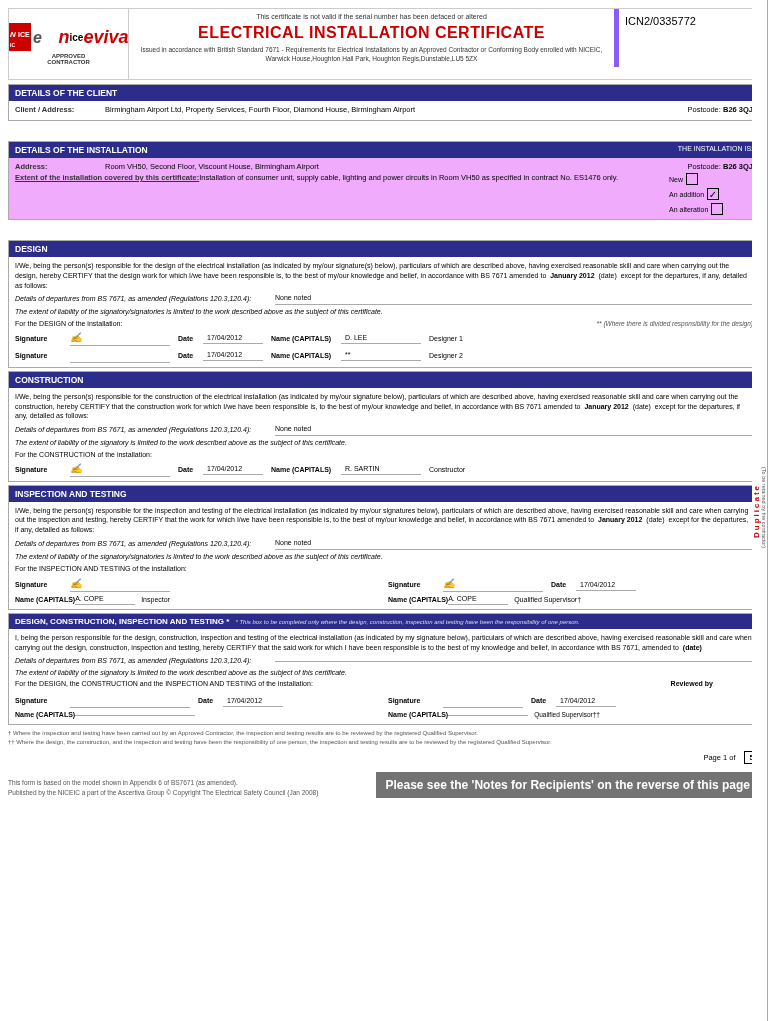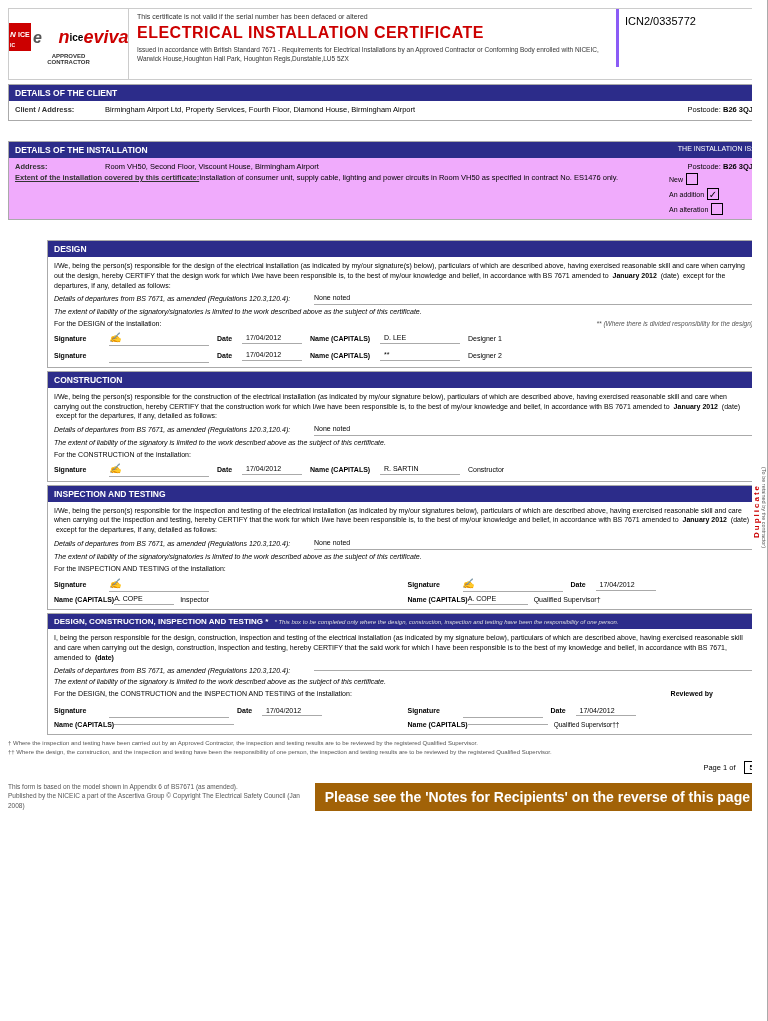--- a/index.html
+++ b/index.html
@@ -37,21 +37,22 @@
       justify-content: center;
       padding: 4px;
     }
     .logo-niceic {
       display: flex;
       align-items: center;
     }
     .header-middle {
       flex: 1;
       padding: 4px 8px;
-      border-right: 3px solid #8b5cf6;
+      border-right: 5px solid #8b5cf6;
+      text-align: center;
     }
     .header-notice {
       font-size: 7px;
       color: #333;
       margin-bottom: 4px;
     }
     .header-title {
       font-size: 16px;
       font-weight: 900;
       color: #c00;
@@ -110,21 +111,20 @@
     }
     .field-value {
       flex: 1;
       color: #000;
     }
 
     
     .cert-section {
       border: 1px solid #aaa;
       margin-bottom: 3px;
-      margin-left: 39px;
     }
     .cert-section-header {
       background: #2c2c8a;
       color: #fff;
       font-size: 8.5px;
       font-weight: bold;
       padding: 3px 6px;
       text-transform: uppercase;
     }
     .cert-section-body {
@@ -207,24 +207,24 @@
     .footer {
       margin-top: 8px;
       font-size: 6.5px;
       color: #555;
       display: flex;
       justify-content: space-between;
       align-items: flex-end;
     }
     .footer-left { flex: 1; line-height: 1.5; }
     .footer-right {
-      background: #a16207;
+      background: #737373;
       color: #fff;
       padding: 6px 10px;
-      font-size: 14px;
+      font-size: 12px;
       font-weight: bold;
       text-align: center;
       min-width: 170px;
     }
 
     .page-num {
       display: flex;
       align-items: center;
       gap: 8px;
       font-size: 7.5px;

